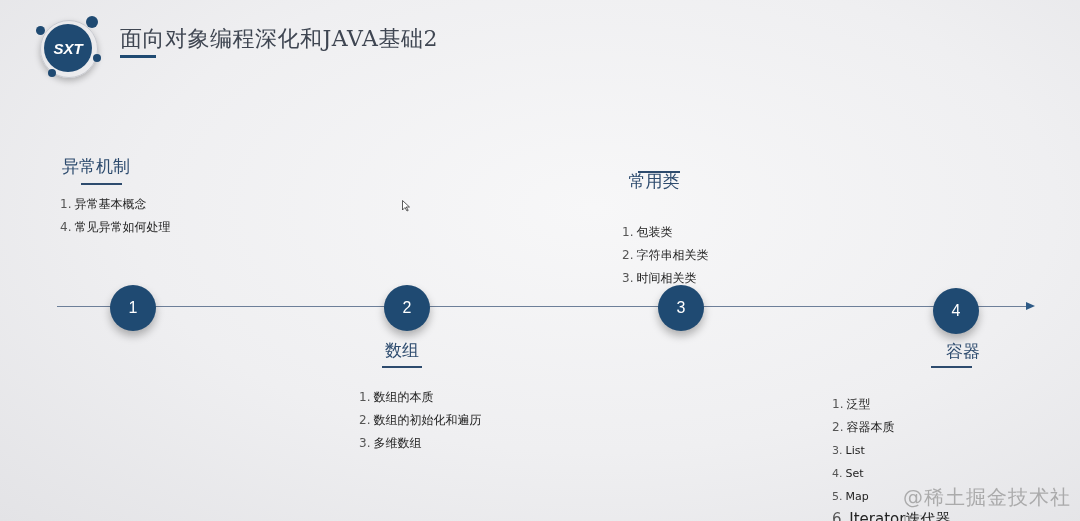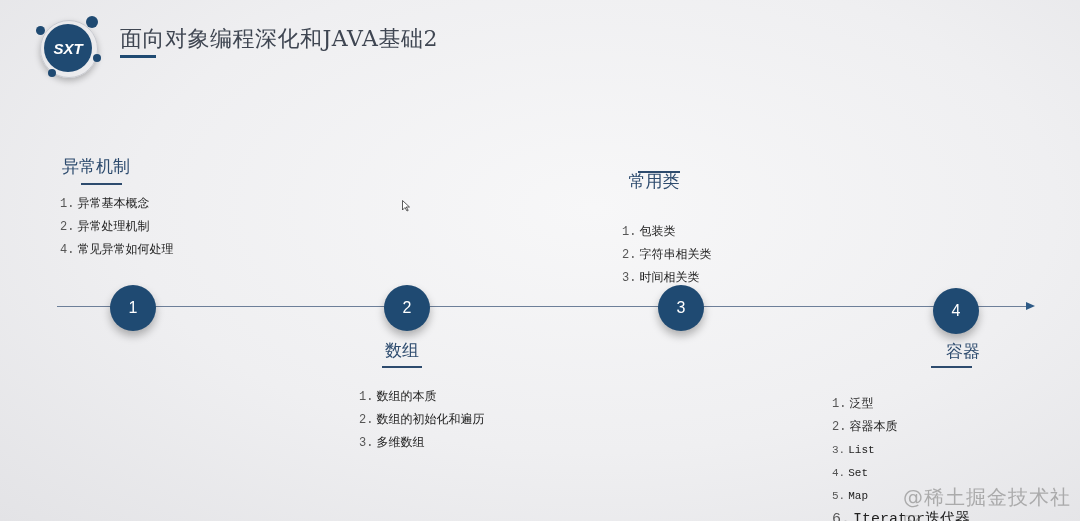--- a/index.html
+++ b/index.html
@@ -28,21 +28,21 @@
   .timeline { left: 57px; top: 306px; width: 970px; height: 1px; background: #6d7f99; }
   .arrow { left: 1026px; top: 302px; width: 0; height: 0;
     border-top: 4px solid transparent; border-bottom: 4px solid transparent; border-left: 9px solid #2e5a86; }
   .node { width: 46px; height: 46px; border-radius: 50%; background: #1f4a72; color: #fff;
     display: flex; align-items: center; justify-content: center; font-size: 16px;
     box-shadow: 0 5px 8px rgba(0,0,0,0.28); font-family: "Liberation Sans", sans-serif; }
 
   .heading { font-size: 17px; color: #2d4b6e; text-align: center; }
   .heading-line { height: 2px; background: #2d4b6e; }
 
-  .list { font-size: 12px; color: #222; line-height: 23px; font-family: Liberation Mono, monospace; }
+  .list { font-size: 12px; color: #222; line-height: 23px; }
   .list .num { color: #555; margin-right: 3px; }
 
   .cursor { left: 402px; top: 200px; width: 8px; height: 12px; }
   .watermark { left: 903px; top: 484px; font-size: 20px; color: rgba(150,150,150,0.75); letter-spacing: 1px; }
 </style>
 </head>
 <body>
 
 <div class="abs logo">
   <div class="logo-ring"></div>
@@ -55,21 +55,20 @@
 <div class="abs page-title">面向对象编程深化和JAVA基础2</div>
 <div class="abs title-underline"></div>
 
 <div class="abs timeline"></div>
 <div class="abs arrow"></div>
 
 <div class="abs heading" style="left:58px;top:155px;width:76px;">异常机制</div>
 <div class="abs heading-line" style="left:81px;top:183px;width:41px;"></div>
 <div class="abs list" style="left:60px;top:193px;">
   <div><span class="num">1.</span><span>异常基本概念</span></div>
-  <div><span class="num">2.</span><span>异常处理机制</span></div>
   <div><span class="num">4.</span><span>常见异常如何处理</span></div>
 </div>
 <div class="abs node" style="left:110px;top:285px;">1</div>
 
 <div class="abs node" style="left:384px;top:285px;">2</div>
 <div class="abs heading" style="left:374px;top:339px;width:56px;">数组</div>
 <div class="abs heading-line" style="left:382px;top:366px;width:40px;"></div>
 <div class="abs list" style="left:359px;top:386px;">
   <div><span class="num">1.</span><span>数组的本质</span></div>
   <div><span class="num">2.</span><span>数组的初始化和遍历</span></div>

